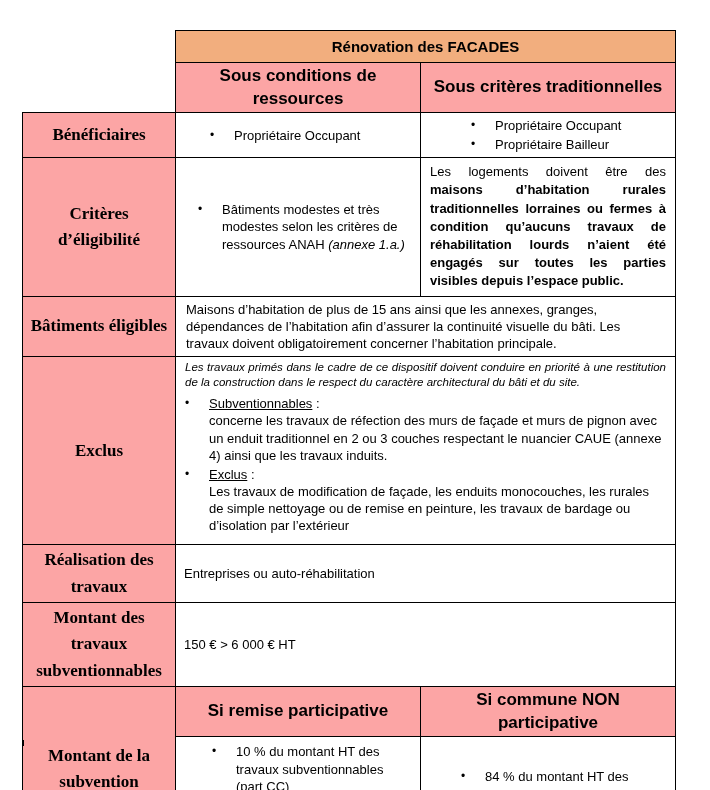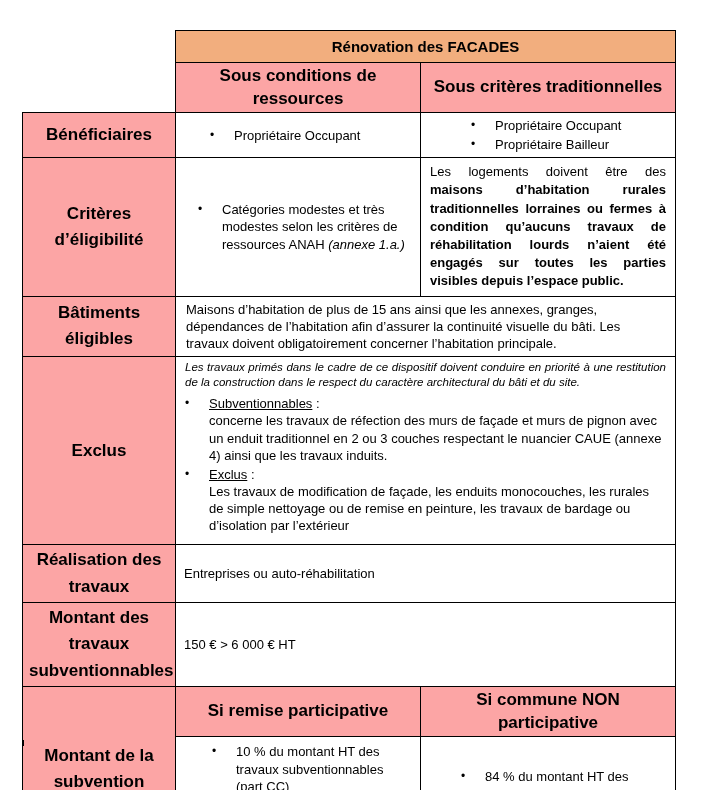--- a/index.html
+++ b/index.html
@@ -31,21 +31,21 @@
     text-align:center;
     font-weight:bold;
     font-size:15px;
   }
   .hdr-sub, .lbl {
     background:#fca5a5;
     text-align:center;
     font-weight:bold;
     font-size:17px;
   }
-  .lbl { line-height:1.55; padding:2px 6px; }
+  .lbl { line-height:1.55; padding:2px 6px;font-family:Liberation Serif, serif; }
   .vtop { vertical-align:top;margin-left:20px; }
   .just { text-align:justify; padding:5px 9px; line-height:1.4; }
   .b { font-weight:bold; }
   .bi { font-weight:normal; font-style:italic; }
   .u { text-decoration:underline; }
   .li { display:flex; align-items:flex-start; }
   .dot { flex:none; width:24px; font-size:12px; line-height:1.45; }
   .li + .li { margin-top:2px; }
   .pad-a { padding-left:34px; }   
   .pad-b { padding-left:50px; }   
@@ -110,21 +110,21 @@
         <span>Propriétaire Bailleur</span>
       </div>
     </td>
   </tr>
 
   <tr style="height:123px">
     <td class="lbl">Critères d’éligibilité</td>
     <td class="pad-c">
       <div class="li">
         <span class="dot">•</span>
-        <span><span>Catégories modestes et très modestes selon les critères de ressources ANAH </span><span class="bi">(annexe 1.a.)</span></span>
+        <span><span>Bâtiments modestes et très modestes selon les critères de ressources ANAH </span><span class="bi">(annexe 1.a.)</span></span>
       </div>
     </td>
     <td class="just vtop">
       <span>Les logements doivent être des </span><span class="b">maisons d’habitation rurales traditionnelles lorraines ou fermes à condition qu’aucuns travaux de réhabilitation lourds n’aient été engagés sur toutes les parties visibles depuis l’espace public.</span>
     </td>
   </tr>
 
   <tr style="height:60px">
     <td class="lbl">Bâtiments éligibles</td>
     <td colspan="2" style="padding:4px 10px;">Maisons d’habitation de plus de 15 ans ainsi que les annexes, granges, dépendances de l’habitation afin d’assurer la continuité visuelle du bâti. Les travaux doivent obligatoirement concerner l’habitation principale.</td>

